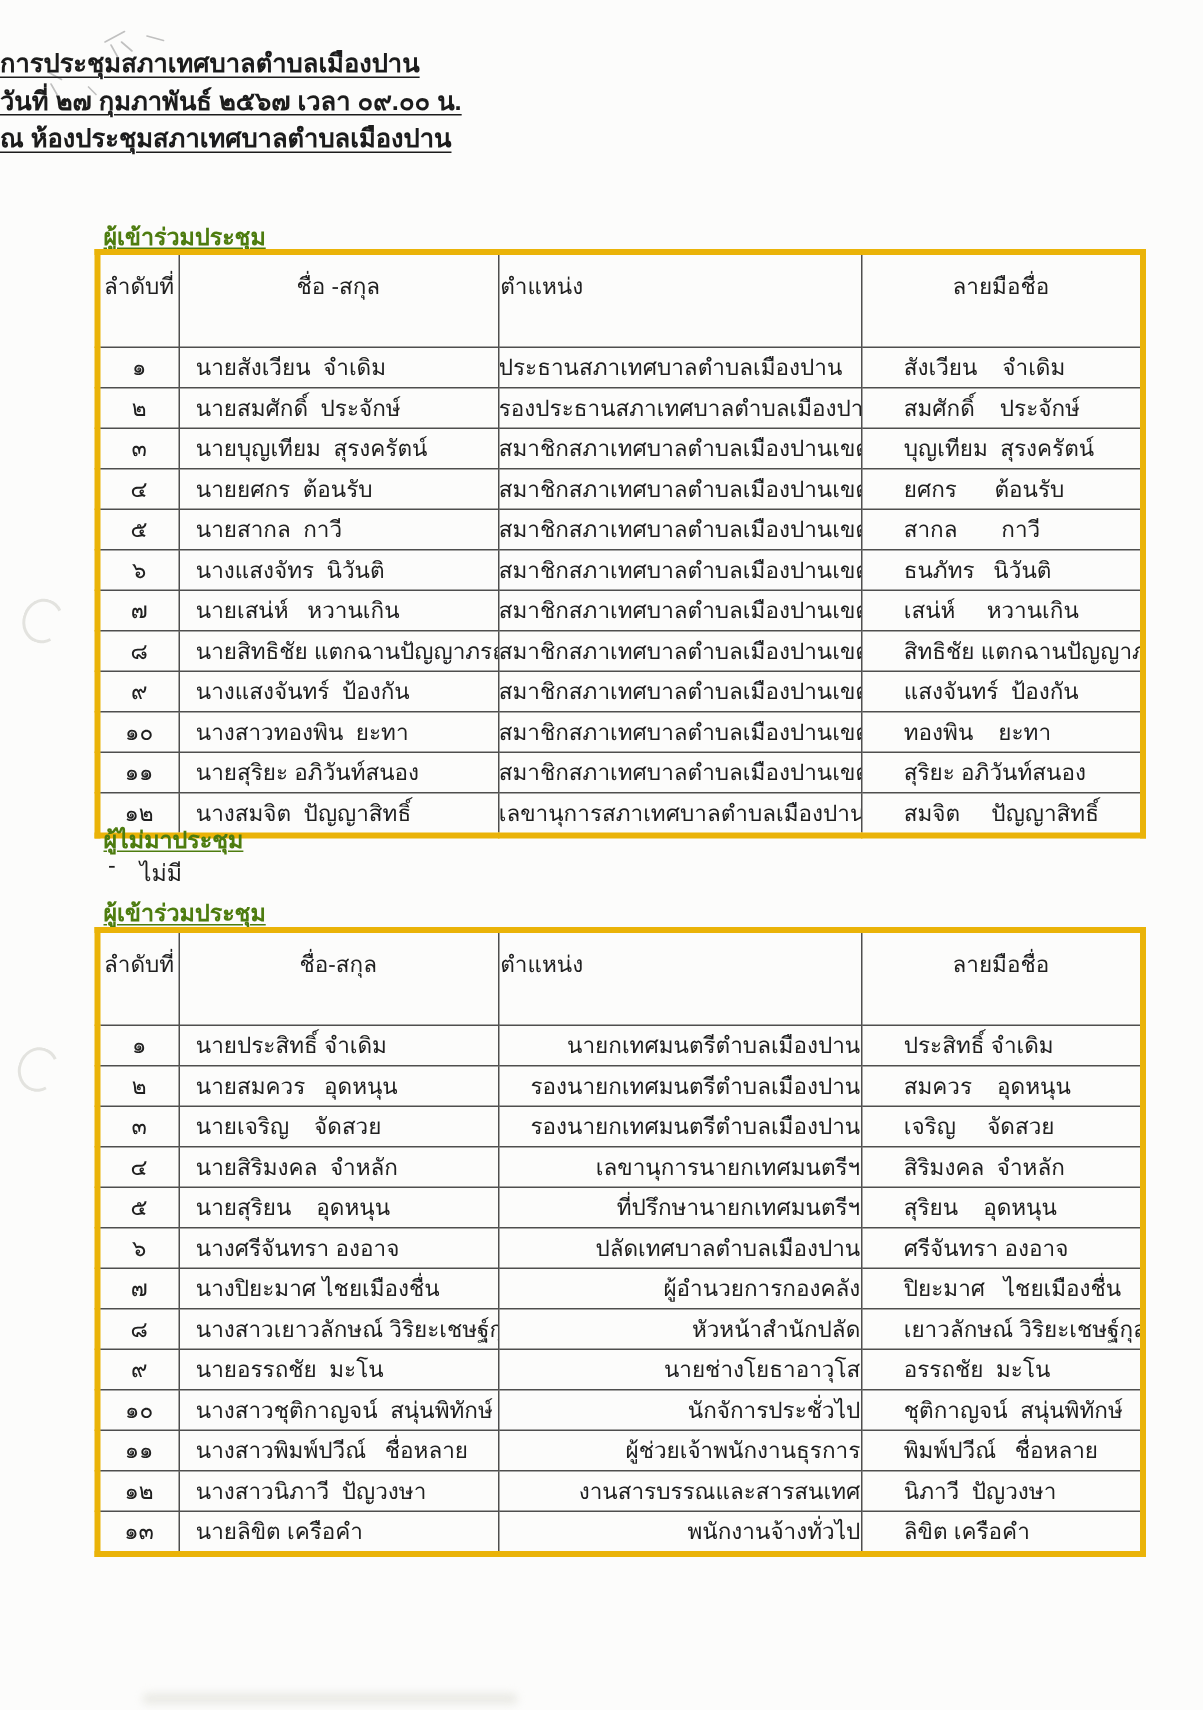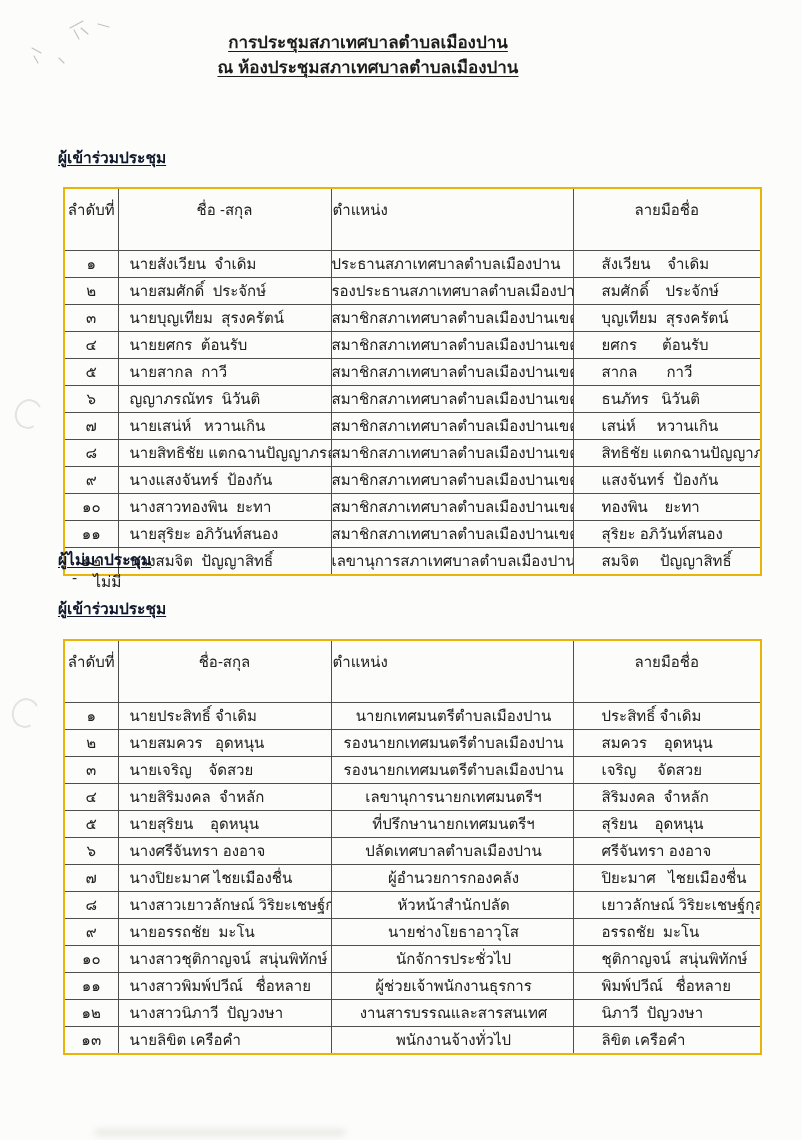--- a/index.html
+++ b/index.html
@@ -22,67 +22,66 @@
     border-right-color:transparent; transform:rotate(18deg);
   }
   .bm1 { left:15px; top:399px; }
   .bm2 { left:12px; top:698px; }
   .bottom-smudge {
     position:absolute; left:95px; top:1129px; width:250px; height:7px;
     background:#e9e9e4; filter:blur(3px); border-radius:4px;
   }
 
   
-  .title-block { position:absolute; top:30px; left:0; width:736px; text-align:center; }
+  .title-block { position:absolute; top:30px; left:0; width:736px; }
   .title-line {
     font-size:17px; font-weight:bold; line-height:25px; color:#1c1c1c;
     text-decoration:underline; text-underline-offset:3px; text-decoration-thickness:1.4px;
   }
 
   
   .section-heading {
-    position:absolute; left:58px; font-size:15.5px; font-weight:bold; color:#0f172a;
+    position:absolute; left:69px; font-size:15.5px; font-weight:bold; color:#4d7c0f;
     text-decoration:underline; text-underline-offset:2px; text-decoration-thickness:1.3px;
     white-space:pre;
   }
   .sh1 { top:145px; }
   .sh2 { top:547px; }
   .sh3 { top:596px; }
   .no-show {
     position:absolute; left:72px; top:569px; font-size:15.5px; color:#1f1f1f;
     display:flex; gap:16px; white-space:pre;
   }
 
   
   table.doc-table {
     position:absolute; left:63px; width:697px;
     border-collapse:collapse; table-layout:fixed;
-    border:2px solid #eab308;
-    margin-top:21px;
+    border:4px solid #eab308;
   }
   .t1 { top:166px; }
   .t2 { top:618px; }
   col.w0 { width:54px; }
   col.w1 { width:213px; }
   col.w2 { width:242px; }
   col.w3 { width:188px; }
   .doc-table th, .doc-table td {
     border:1px solid #4e4e4e;
     font-weight:normal; font-size:15px; color:#202020;
     white-space:pre; overflow:hidden;
   }
   .doc-table th {
     height:51px; vertical-align:top; padding-top:9px; text-align:center;
   }
   .doc-table th.c2 { text-align:left; }
   .doc-table td { height:26px; vertical-align:middle; padding:0; }
   .doc-table td.c0 { text-align:center; }
   .doc-table td.c1 { padding-left:11px; }
   .t1 td.c2 { }
-  .t2 td.c2 { text-align:center; padding-left:3px; }
+  .t2 td.c2 { text-align:right; padding-left:3px; }
   .doc-table td.c3 { padding-left:28px; }
 </style>
 </head>
 <body>
 
 <div class="page">
 
   <svg class="pencil-marks" width="120" height="60" viewBox="0 0 120 60">
     <g stroke="#909090" stroke-width="1.1" fill="none" stroke-linecap="round">
       <path d="M58 20 l13 -7 m-9 9 l5 9 m2 -11 l7 6"></path>
@@ -90,20 +89,21 @@
       <path d="M20 40 l9 5 m-7 3 l4 7"></path>
       <path d="M47 50 l5 5"></path>
     </g>
   </svg>
 
   <div class="binder-mark bm1"></div>
   <div class="binder-mark bm2"></div>
 
   <header class="title-block">
     <div class="title-line">การประชุมสภาเทศบาลตำบลเมืองปาน</div>
+    <div class="title-line">วันที่ ๒๗  กุมภาพันธ์ ๒๕๖๗ เวลา ๐๙.๐๐ น.</div>
     <div class="title-line">ณ  ห้องประชุมสภาเทศบาลตำบลเมืองปาน</div>
   </header>
 
   <div class="section-heading sh1">ผู้เข้าร่วมประชุม</div>
 
   <table class="doc-table t1">
     <colgroup>
         <col class="w0">
         <col class="w1">
         <col class="w2">
@@ -143,21 +143,21 @@
           <td class="c3">ยศกร      ต้อนรับ</td>
         </tr>
         <tr>
           <td class="c0">๕</td>
           <td class="c1">นายสากล  กาวี</td>
           <td class="c2">สมาชิกสภาเทศบาลตำบลเมืองปานเขต ๑</td>
           <td class="c3">สากล       กาวี</td>
         </tr>
         <tr>
           <td class="c0">๖</td>
-          <td class="c1">ญญาภรณัทร  นิวันติ</td>
+          <td class="c1">นางแสงจัทร  นิวันติ</td>
           <td class="c2">สมาชิกสภาเทศบาลตำบลเมืองปานเขต ๑</td>
           <td class="c3">ธนภัทร   นิวันติ</td>
         </tr>
         <tr>
           <td class="c0">๗</td>
           <td class="c1">นายเสน่ห์   หวานเกิน</td>
           <td class="c2">สมาชิกสภาเทศบาลตำบลเมืองปานเขต ๑</td>
           <td class="c3">เสน่ห์     หวานเกิน</td>
         </tr>
         <tr>

